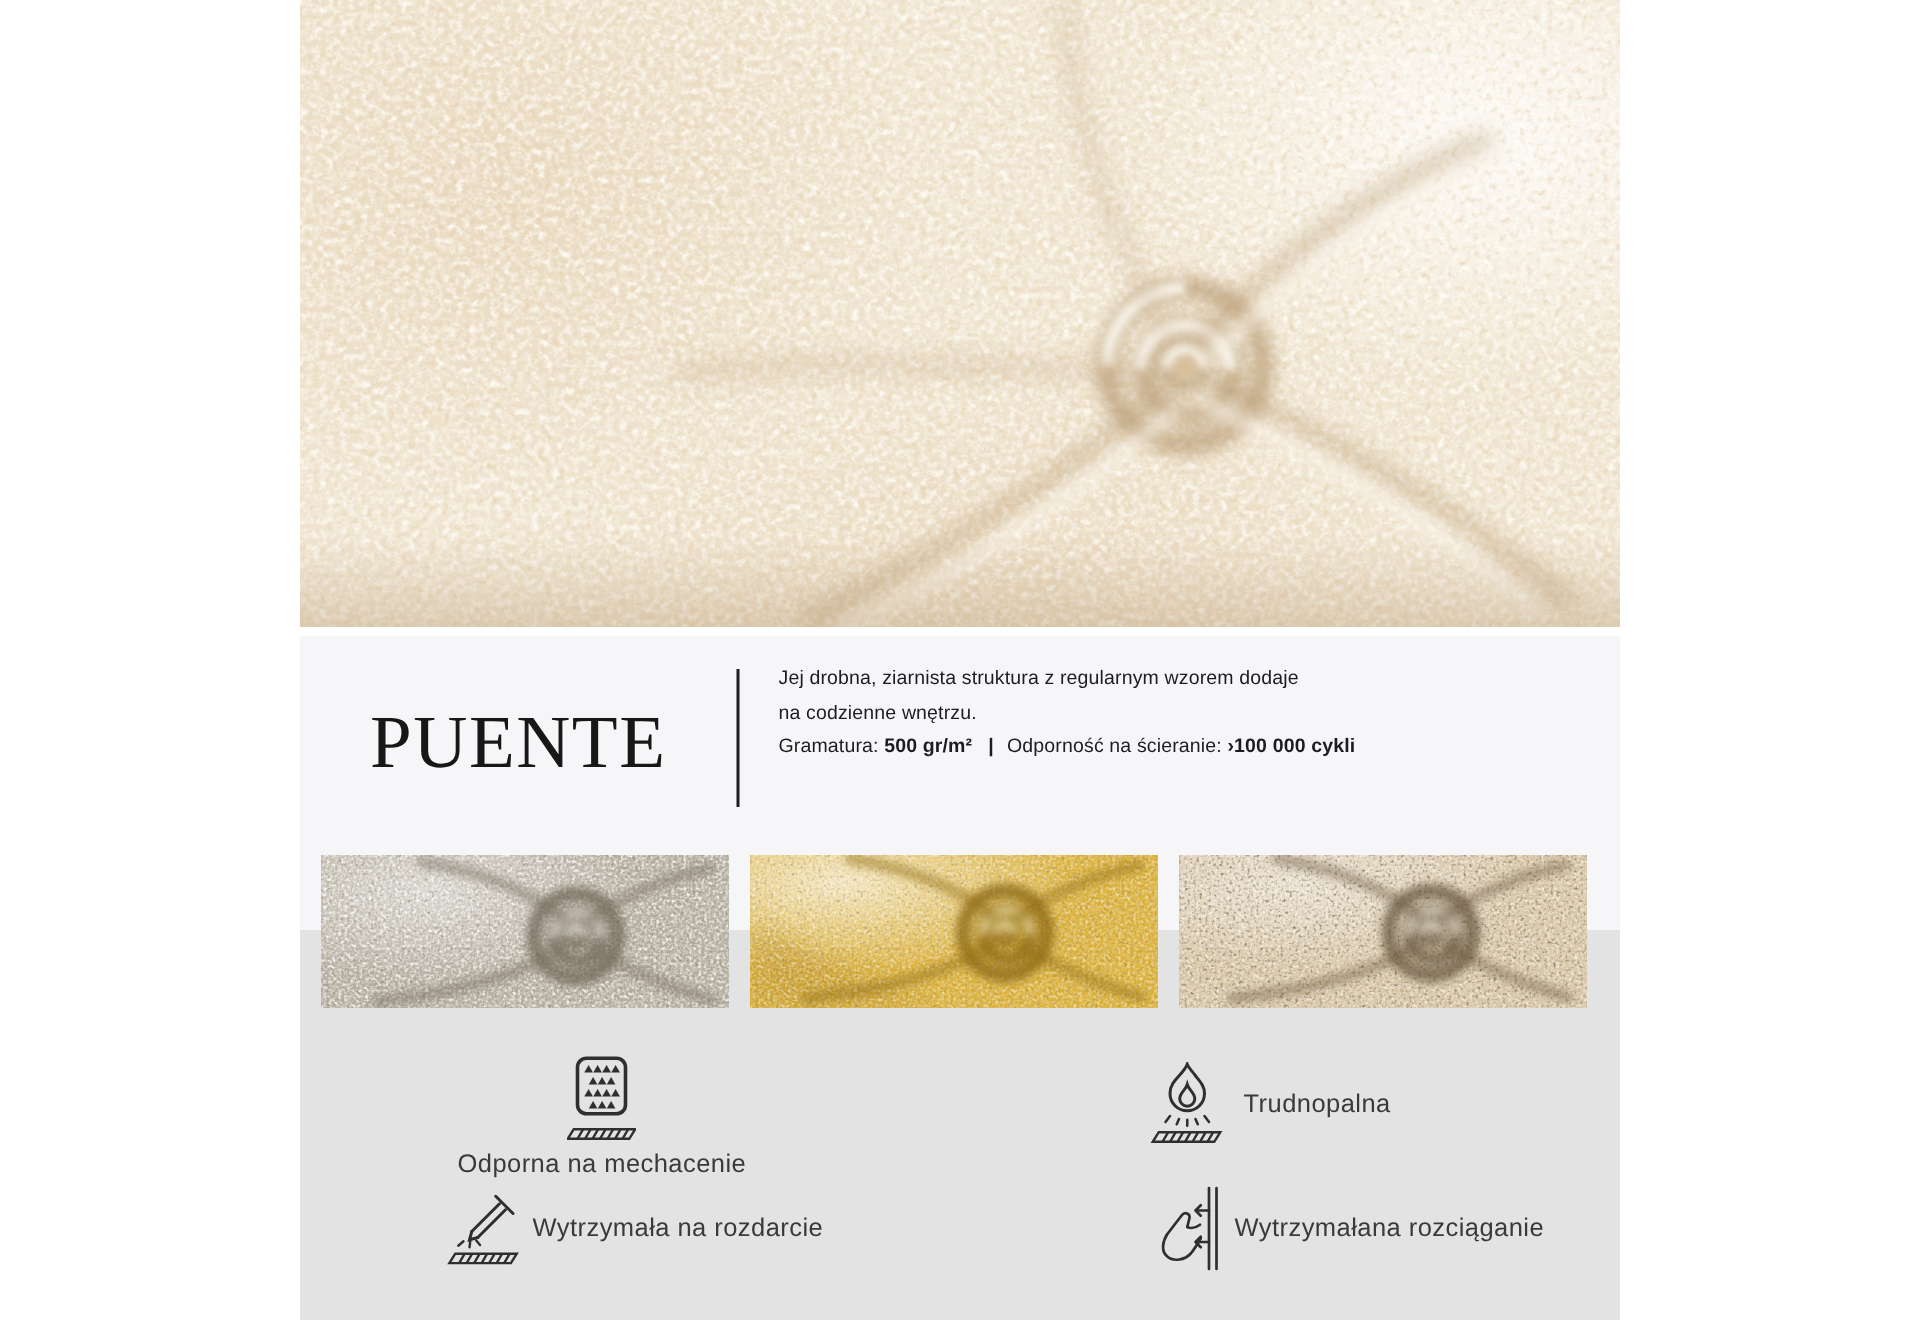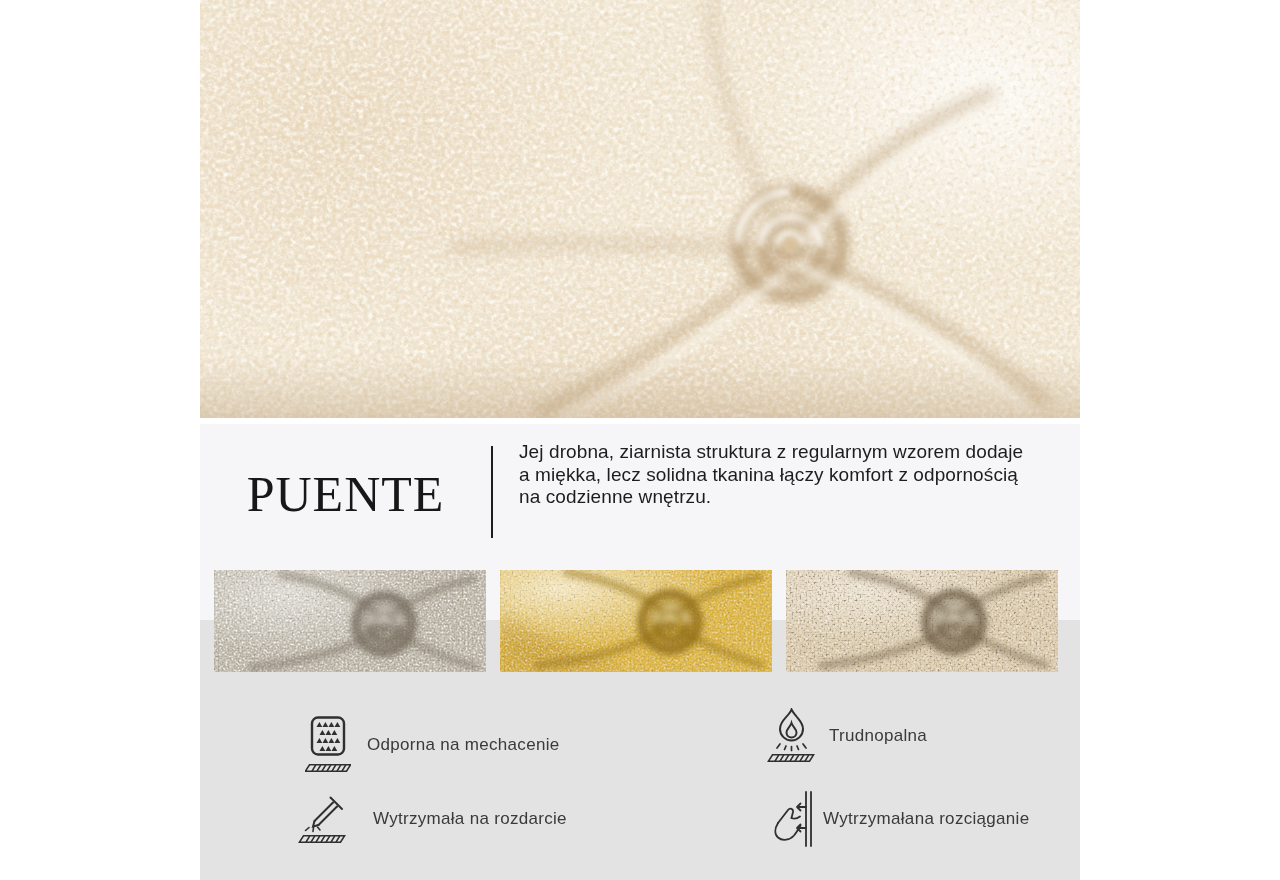--- a/index.html
+++ b/index.html
@@ -15,35 +15,35 @@
     height:196px;background:#f6f6f8;box-sizing:border-box;
     display:flex;align-items:flex-start;padding:14px 0 0 28px;
   }
   .title-box{width:235px;height:100px;display:flex;align-items:center;justify-content:center;margin-top:6px;}
   .title{
     font-family:"Liberation Serif", serif;font-size:50px;color:#171717;
     letter-spacing:1px;font-weight:400;white-space:nowrap;
   }
   .divider{width:2px;height:92px;background:#1d1d1f;margin:8px 0 0 28px;}
   .desc{
-    margin-left:26px;font-size:19px;line-height:22.6px;color:#1d1d1f;
+    margin-left:26px;font-size:13px;line-height:22.6px;color:#1d1d1f;
     letter-spacing:0.1px;margin-top:3px;
   }
   .spec-line{white-space:nowrap;}
   .spec-line .b{font-weight:700;}
   .spec-line .sep{font-weight:700;margin:0 5px 0 7px;}
   .panel-gray{height:260px;background:#e3e3e4;position:relative;}
   .swatches{position:absolute;top:570px;left:14px;display:flex;gap:14px;}
   .swatch{width:272px;height:102px;overflow:hidden;}
   .swatch svg{display:block;width:100%;height:100%;}
   .feature{position:absolute;display:flex;align-items:center;}
   .feature .label{font-size:17px;color:#3a3a3c;letter-spacing:0.3px;white-space:nowrap;}
-  .f1{left:105px;top:96px;gap:16px;}
+  .f1{left:105px;top:84px;gap:5px;flex-direction:column;}
   .f2{left:566px;top:88px;gap:13px;}
-  .f3{left:97px;top:175px;gap:26px;}
+  .f3{left:97px;top:175px;gap:8px;}
   .f4{left:571px;top:170px;}
   .icon svg{display:block;}
 </style>
 </head>
 <body>
 
 <svg width="0" height="0" style="position:absolute" aria-hidden="true">
   <defs>
     <filter id="nzW" x="-5%" y="-5%" width="110%" height="110%">
       <feTurbulence type="fractalNoise" baseFrequency="0.22" numOctaves="3" seed="4"></feTurbulence>
@@ -131,22 +131,28 @@
 
   <div class="gap"></div>
 
   <div class="panel-light">
     <div class="title-box">
       <div class="title">PUENTE</div>
     </div>
     <div class="divider"></div>
     <div class="desc">
       <div>Jej drobna, ziarnista struktura z regularnym wzorem dodaje</div>
-      <div>a miękka, lecz solidna tkanina łączy komfort z odpornością</div>
       <div>na codzienne wnętrzu.</div>
+      <div class="spec-line">
+        <span>Gramatura:</span>
+        <span class="b">500 gr/m²</span>
+        <span class="sep">|</span>
+        <span>Odporność na ścieranie:</span>
+        <span class="b">›100 000 cykli</span>
+      </div>
     </div>
   </div>
 
   <div class="panel-gray">
 
     <div class="feature f1">
       <span class="icon">
         <svg width="46" height="57" viewBox="0 0 46 57">
           <rect x="7" y="1.5" width="32" height="37" rx="6" fill="none" stroke="#2f2f2f" stroke-width="2.4"></rect>
           <use href="#tri" x="11.5" y="6"></use>

